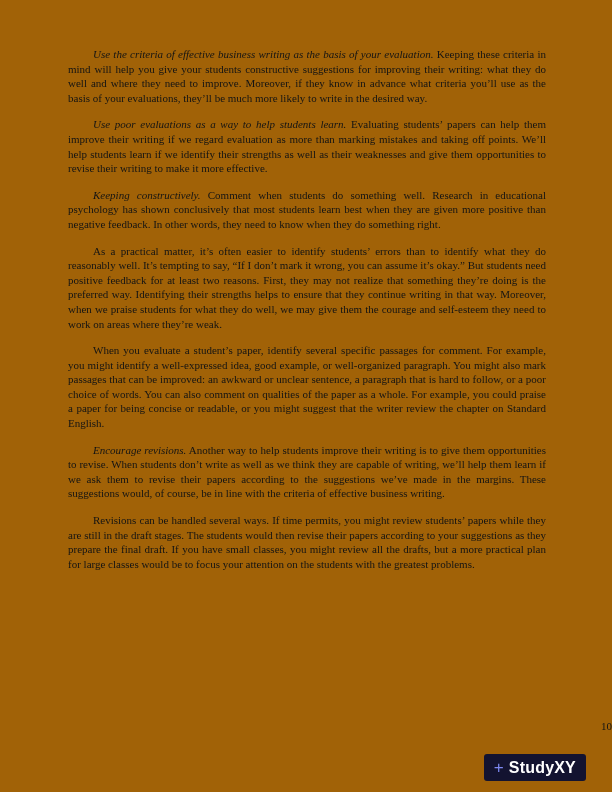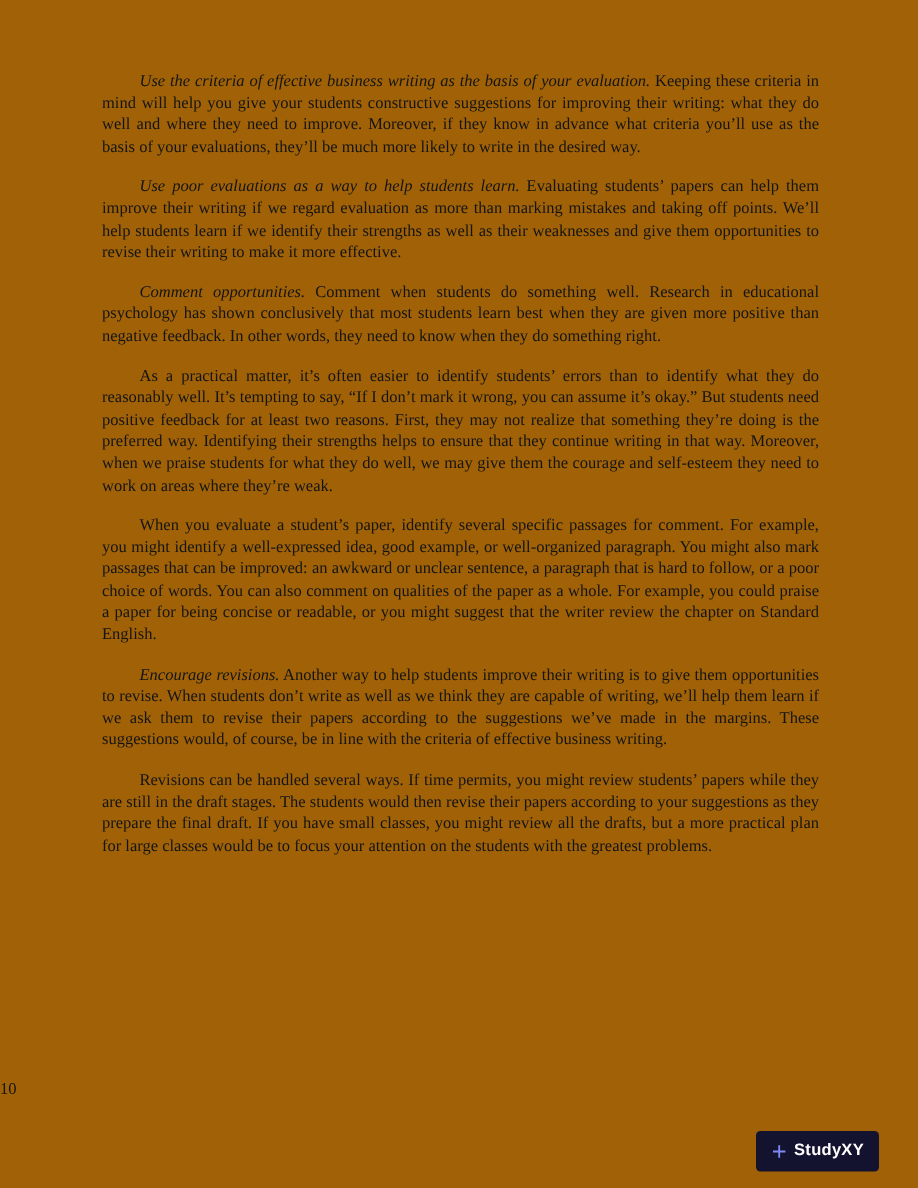--- a/index.html
+++ b/index.html
@@ -30,21 +30,21 @@
     text-indent: 25px;
   }
   .content p em {
     font-style: italic;
   }
   .page-number {
     position: absolute;
     left: 0;
     right: 0;
     top: 719px;
-    text-align: left;
+    text-align: right;
     font-size: 11px;
     color: #141414;
   }
   .brand-badge {
     position: absolute;
     right: 26px;
     bottom: 11px;
     height: 27px;
     display: flex;
     align-items: center;
@@ -58,38 +58,38 @@
     color: #7d88f0;
     font-family: "Liberation Sans", sans-serif;
     font-size: 17px;
     font-weight: 400;
     line-height: 1;
     margin-top: -1px;
   }
   .brand-badge .brand {
     color: #ffffff;
     font-family: "Liberation Sans", sans-serif;
-    font-size: 11px;
+    font-size: 16px;
     font-weight: 700;
     letter-spacing: 0.2px;
     line-height: 1;
   }
 </style>
 </head>
 <body>
 
 <div class="page">
 
   <div class="content">
 
     <p><em>Use the criteria of effective business writing as the basis of your evaluation.</em><span>  Keeping these criteria in mind will help you give your students constructive suggestions for improving their writing:  what they do well and where they need to improve.  Moreover, if they know in advance what criteria you’ll use as the basis of your evaluations, they’ll be much more likely to write in the desired way.</span></p>
 
     <p><em>Use poor evaluations as a way to help students learn.</em><span>  Evaluating students’ papers can help them improve their writing if we regard evaluation as more than marking mistakes and taking off points.  We’ll help students learn if we identify their strengths as well as their weaknesses and give them opportunities to revise their writing to make it more effective.</span></p>
 
-    <p><em>Comment opportunities.</em><span>  Comment when students do something well.  Research in educational psychology has shown conclusively that most students learn best when they are given more positive than negative feedback.  In other words, they need to know when they do something right.</span></p>
+    <p><em>Keeping constructively.</em><span>  Comment when students do something well.  Research in educational psychology has shown conclusively that most students learn best when they are given more positive than negative feedback.  In other words, they need to know when they do something right.</span></p>
 
     <p><em></em><span>As a practical matter, it’s often easier to identify students’ errors than to identify what they do reasonably well.  It’s tempting to say, “If I don’t mark it wrong, you can assume it’s okay.”  But students need positive feedback for at least two reasons.  First, they may not realize that something they’re doing is the preferred way.  Identifying their strengths helps to ensure that they continue writing in that way.  Moreover, when we praise students for what they do well, we may give them the courage and self-esteem they need to work on areas where they’re weak.</span></p>
 
     <p><em></em><span>When you evaluate a student’s paper, identify several specific passages for comment.  For example, you might identify a well-expressed idea, good example, or well-organized paragraph.  You might also mark passages that can be improved:  an awkward or unclear sentence, a paragraph that is hard to follow, or a poor choice of words.  You can also comment on qualities of the paper as a whole.  For example, you could praise a paper for being concise or readable, or you might suggest that the writer review the chapter on Standard English.</span></p>
 
     <p><em>Encourage revisions.</em><span>  Another way to help students improve their writing is to give them opportunities to revise.  When students don’t write as well as we think they are capable of writing, we’ll help them learn if we ask them to revise their papers according to the suggestions we’ve made in the margins.  These suggestions would, of course, be in line with the criteria of effective business writing.</span></p>
 
     <p><em></em><span>Revisions can be handled several ways.  If time permits, you might review students’ papers while they are still in the draft stages.  The students would then revise their papers according to your suggestions as they prepare the final draft.  If you have small classes, you might review all the drafts, but a more practical plan for large classes would be to focus your attention on the students with the greatest problems.</span></p>
 
 

